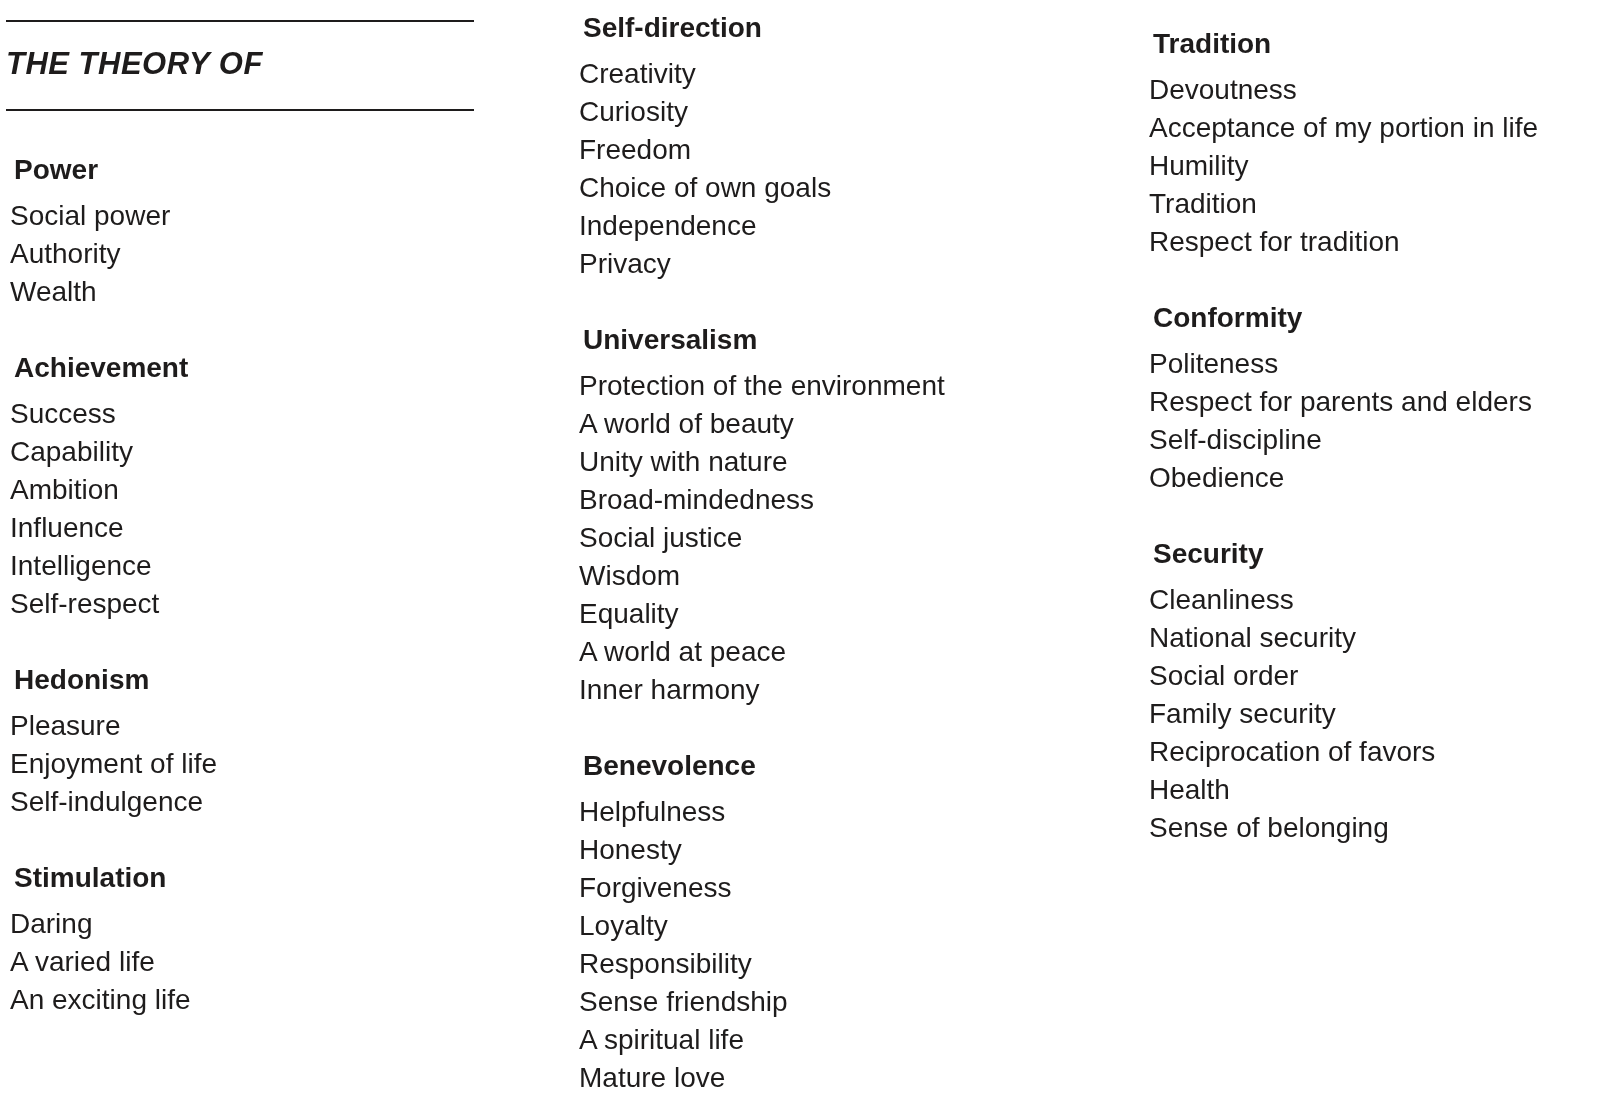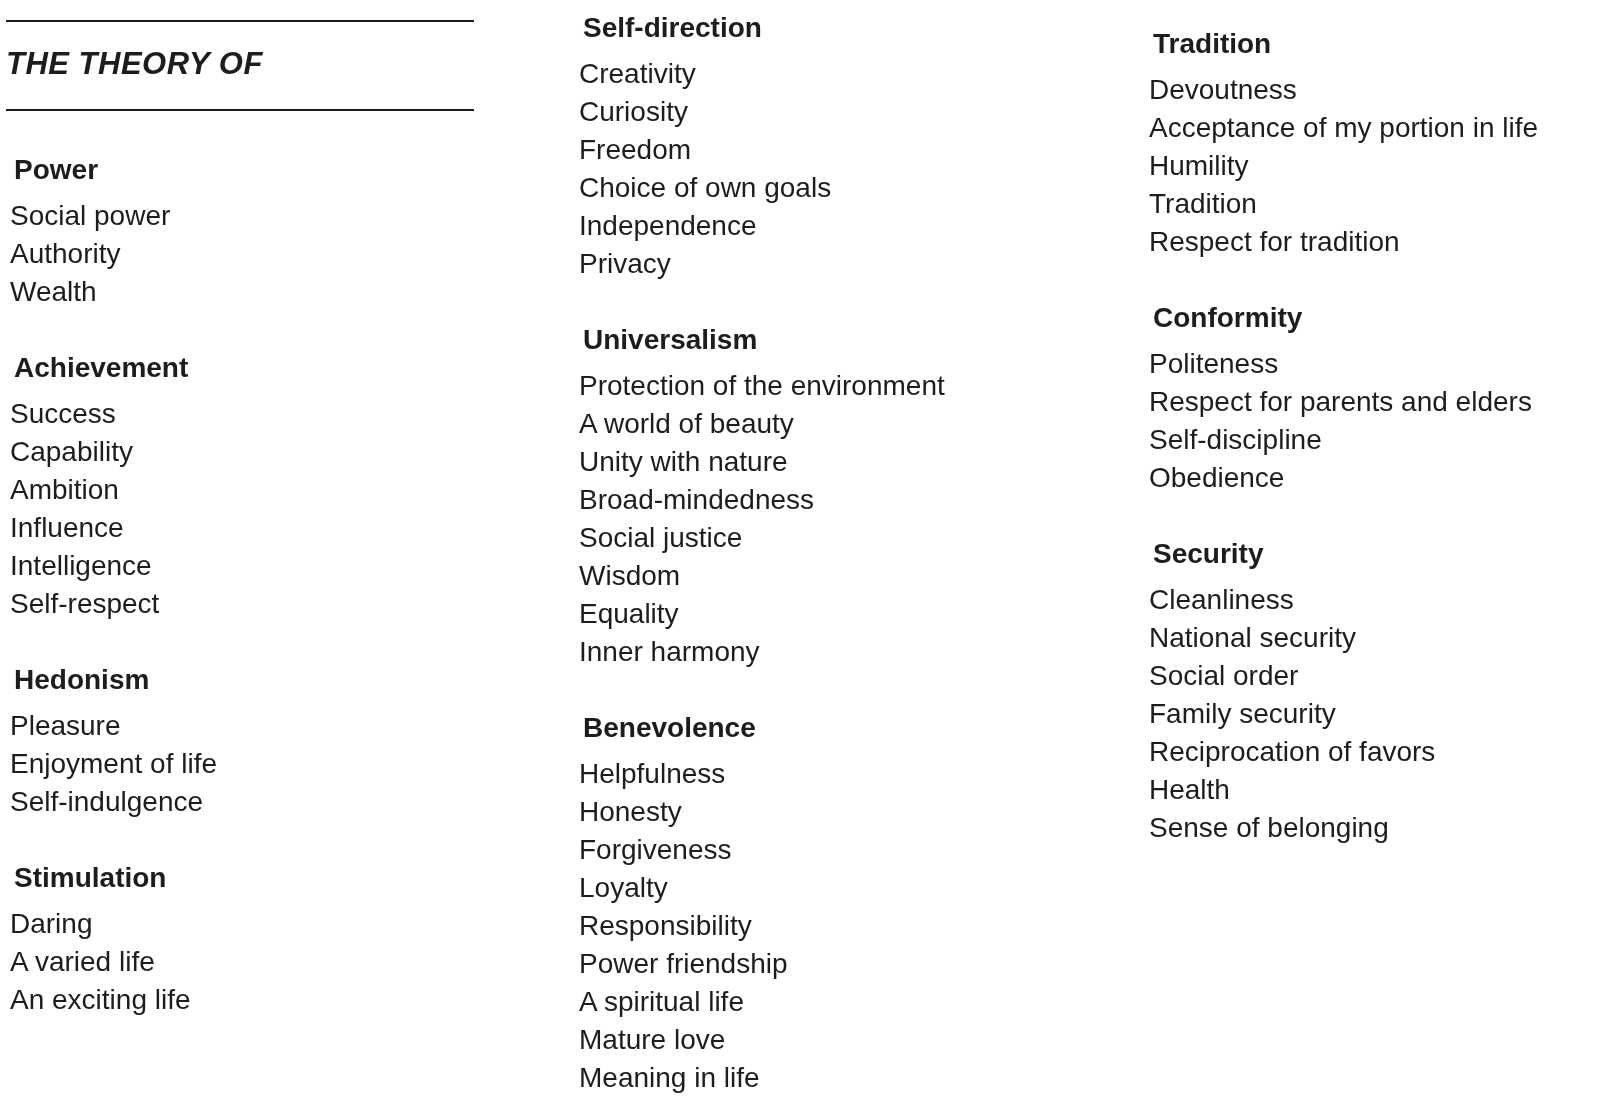--- a/index.html
+++ b/index.html
@@ -129,32 +129,33 @@
         <section class="section">
           <h2 class="heading">Universalism</h2>
           <ul class="items">
             <li class="item">Protection of the environment</li>
             <li class="item">A world of beauty</li>
             <li class="item">Unity with nature</li>
             <li class="item">Broad-mindedness</li>
             <li class="item">Social justice</li>
             <li class="item">Wisdom</li>
             <li class="item">Equality</li>
+            <li class="item">A world at peace</li>
             <li class="item">Inner harmony</li>
           </ul>
         </section>
         <section class="section">
           <h2 class="heading">Benevolence</h2>
           <ul class="items">
             <li class="item">Helpfulness</li>
             <li class="item">Honesty</li>
             <li class="item">Forgiveness</li>
             <li class="item">Loyalty</li>
             <li class="item">Responsibility</li>
-            <li class="item">Power friendship</li>
+            <li class="item">Sense friendship</li>
             <li class="item">A spiritual life</li>
             <li class="item">Mature love</li>
             <li class="item">Meaning in life</li>
           </ul>
         </section>
       </div>
   </div>
 
   <div class="col col-3">
     <div class="sections">

